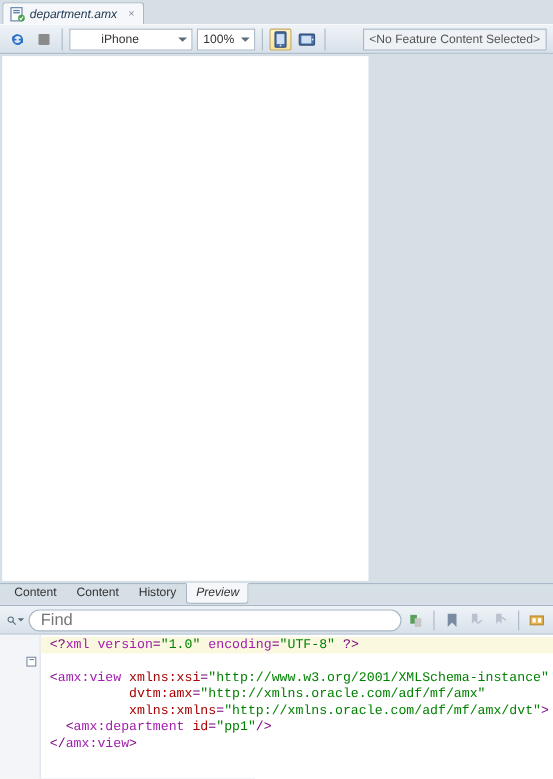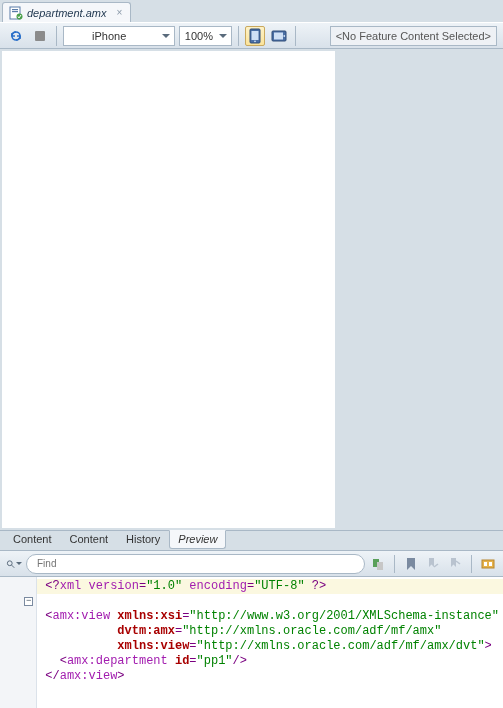--- a/index.html
+++ b/index.html
@@ -184,21 +184,21 @@
     margin-left: 1px;
   }
   .findfield {
     flex: 1;
     height: 20px;
     min-width: 0;
     border: 1px solid #a9b8c6;
     border-radius: 10px;
     background: #fff;
     padding: 0 10px;
-    font-family: inherit; font-size: 10px;
+    font-family: inherit; font-size: 15px;
     color: #888;
     outline: none;
   }
   .fbtn {
     width: 18px; height: 18px;
     display: flex; align-items: center; justify-content: center;
     flex: 0 0 auto;
   }
   .fsep {
     width: 1px; height: 18px; background: #a9b8c6; margin: 0 3px;
@@ -229,21 +229,21 @@
     display: flex; align-items: center; justify-content: center;
     font-size: 9px; line-height: 1; color:#3a4a5a;
   }
   .codelines {
     padding: 2px 4px 2px 8px;
     white-space: pre;
     line-height: 15px;
   }
   .hl-line { background: #fbf8e0; display: block; margin: 0 -4px 0 -8px; padding: 0 4px 0 8px;}
   .tok-tag { color: #a21caf; }
-  .tok-attr { color: #a80000; font-weight: bold; }
+  .tok-attr { color: #a80000; font-weight: normal; }
   .tok-str { color: #008200; }
   .tok-punc { color: #7a0080; }
 
   svg { display: block; }
 </style>
 </head>
 <body>
 
 <div class="wrap">
 
@@ -370,20 +370,20 @@
             <div class="foldbox">−</div>
           </div>
         <div class="grow"></div>
         <div class="grow"></div>
         <div class="grow"></div>
         <div class="grow"></div>
       </div>
       <div class="codelines"><span class="hl-line"><span class="tok-punc">&lt;?</span><span class="tok-tag">xml version</span><span class="tok-punc">=</span><span class="tok-str">"1.0"</span><span class="tok-tag"> encoding</span><span class="tok-punc">=</span><span class="tok-str">"UTF-8"</span><span class="tok-punc"> ?&gt;</span></span>
 <span class="tok-punc">&lt;</span><span class="tok-tag">amx:view</span><span class="tok-attr"> xmlns:xsi</span><span class="tok-punc">=</span><span class="tok-str">"http://www.w3.org/2001/XMLSchema-instance"</span>
           <span class="tok-attr">dvtm:amx</span><span class="tok-punc">=</span><span class="tok-str">"http://xmlns.oracle.com/adf/mf/amx"</span>
-          <span class="tok-attr">xmlns:view</span><span class="tok-punc">=</span><span class="tok-str">"http://xmlns.oracle.com/adf/mf/amx/dvt"</span><span class="tok-punc">&gt;</span>
+          <span class="tok-attr">xmlns:xmlns</span><span class="tok-punc">=</span><span class="tok-str">"http://xmlns.oracle.com/adf/mf/amx/dvt"</span><span class="tok-punc">&gt;</span>
 <span class="tok-punc">  &lt;</span><span class="tok-tag">amx:department</span><span class="tok-attr"> id</span><span class="tok-punc">=</span><span class="tok-str">"pp1"</span><span class="tok-punc">/&gt;</span>
 <span class="tok-punc">&lt;/</span><span class="tok-tag">amx:view</span><span class="tok-punc">&gt;</span>
 </div>
     </div>
   </div>
 
 </div>
 
 </body></html>

